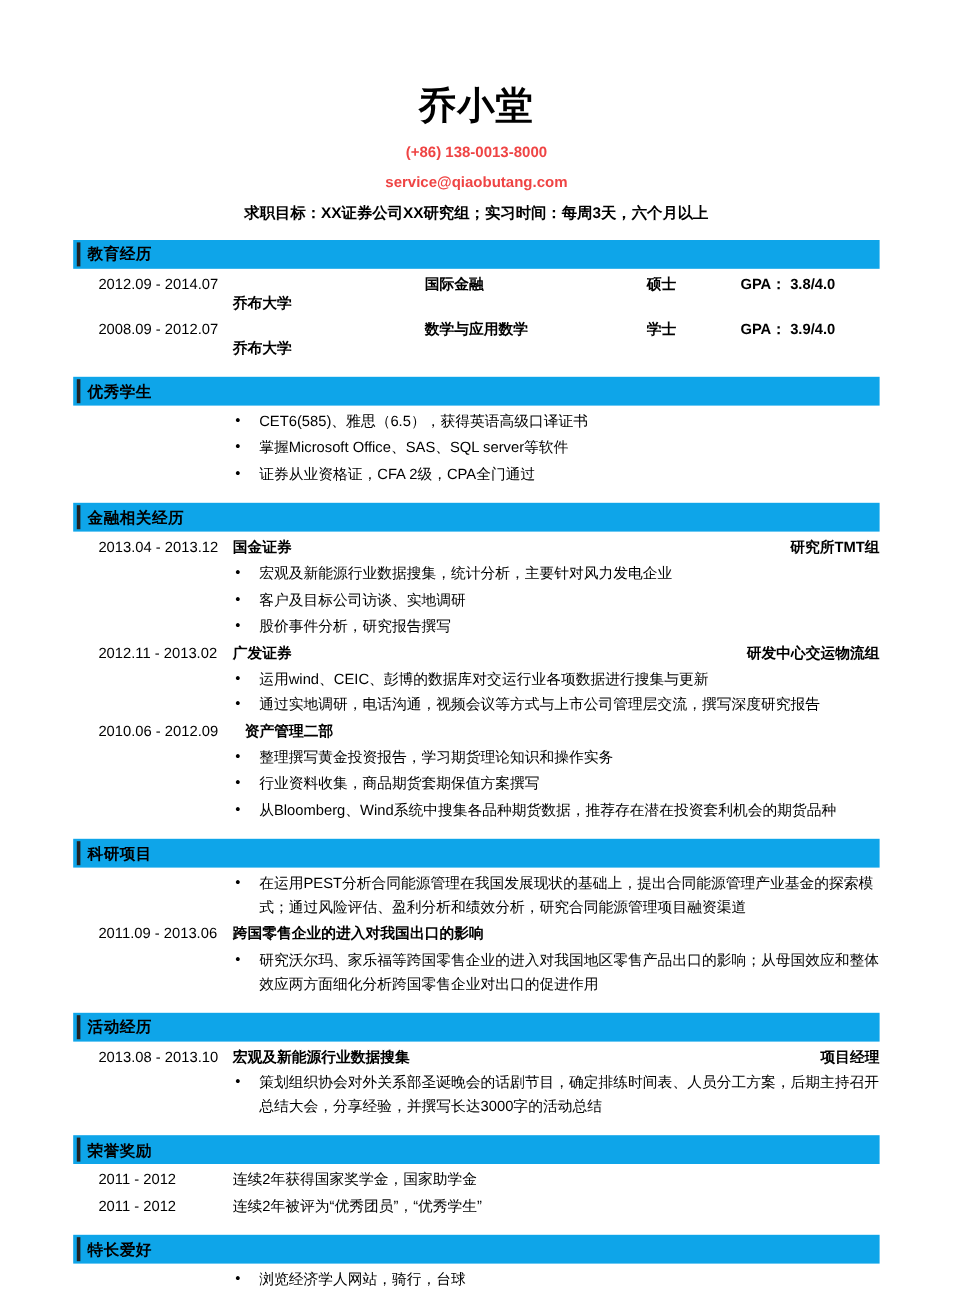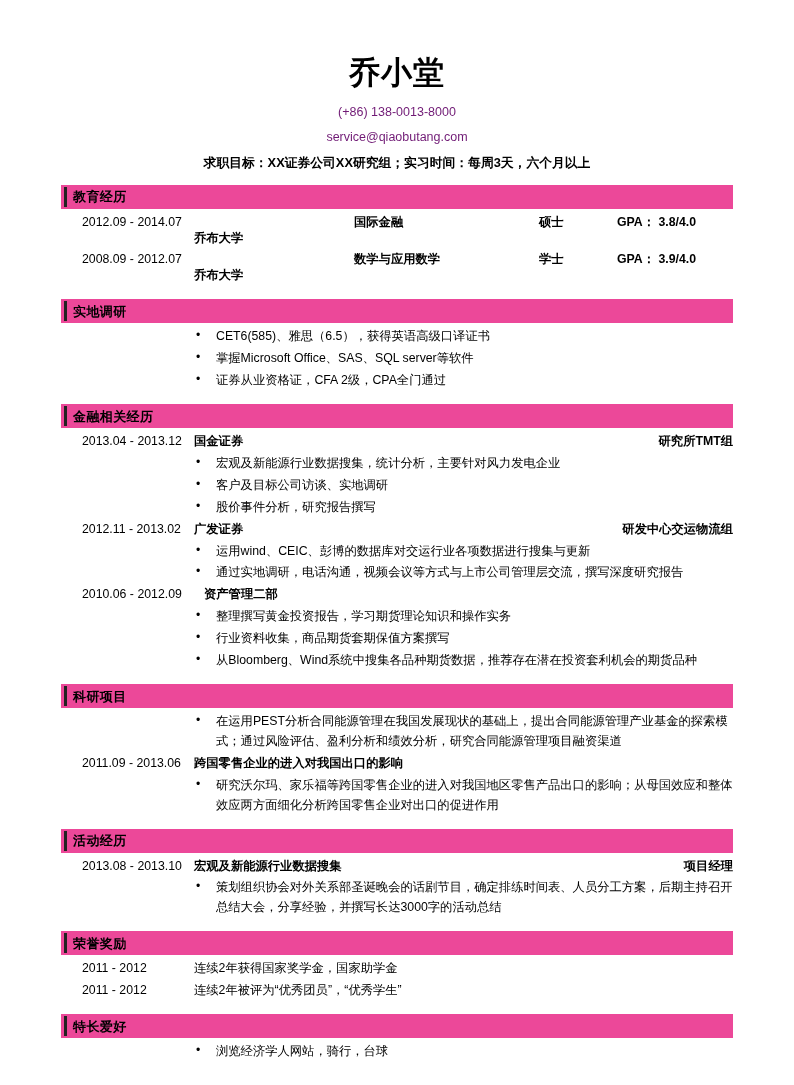--- a/index.html
+++ b/index.html
@@ -17,46 +17,47 @@
   .page {
     position: relative;
     width: 794px;
     height: 1085px;
     box-sizing: border-box;
     padding: 0 61px;
     overflow: hidden;
   }
 
   
-  .header { padding-top: 55px; text-align: center; }
+  .header { padding-top: 70px; text-align: center; }
   .name {
     font-size: 31px;
     font-weight: bold;
     letter-spacing: 1px;
     line-height: 1.18;
     margin: 0 0 11px 0;
   }
   .contact-line {
     font-size: 12.5px;
     line-height: 1.55;
     margin: 0 0 6px 0;
-    color: #701a75;
+    color: #ef4444;
+    font-weight: bold;
   }
   .objective {
     font-size: 12.8px;
     font-weight: bold;
     margin: 6px 0 0 0;
     line-height: 1.5;
   }
 
   
   .section { margin-top: 12px; }
   .section-head {
     position: relative;
-    background: #ec4899;
+    background: #0ea5e9;
     height: 24px;
     display: flex;
     align-items: center;
     padding-left: 12px;
   }
   .section-head .accent {
     position: absolute;
     left: 3px;
     top: 2px;
     bottom: 2px;
@@ -159,21 +160,21 @@
         <span class="edu-major">数学与应用数学</span>
         <span class="edu-deg">学士</span>
         <span class="edu-gpa">GPA： 3.9/4.0</span>
       </div>
     </div>
   </div>
 
   <div class="section">
     <div class="section-head">
       <span class="accent"></span>
-      <span class="section-title">实地调研</span>
+      <span class="section-title">优秀学生</span>
     </div>
     <div class="section-body">
       <ul class="bullets">
         <li>
           <span class="dot">•</span>
           <span class="txt">CET6(585)、雅思（6.5），获得英语高级口译证书</span>
         </li>
         <li>
           <span class="dot">•</span>
           <span class="txt">掌握Microsoft Office、SAS、SQL server等软件</span>

